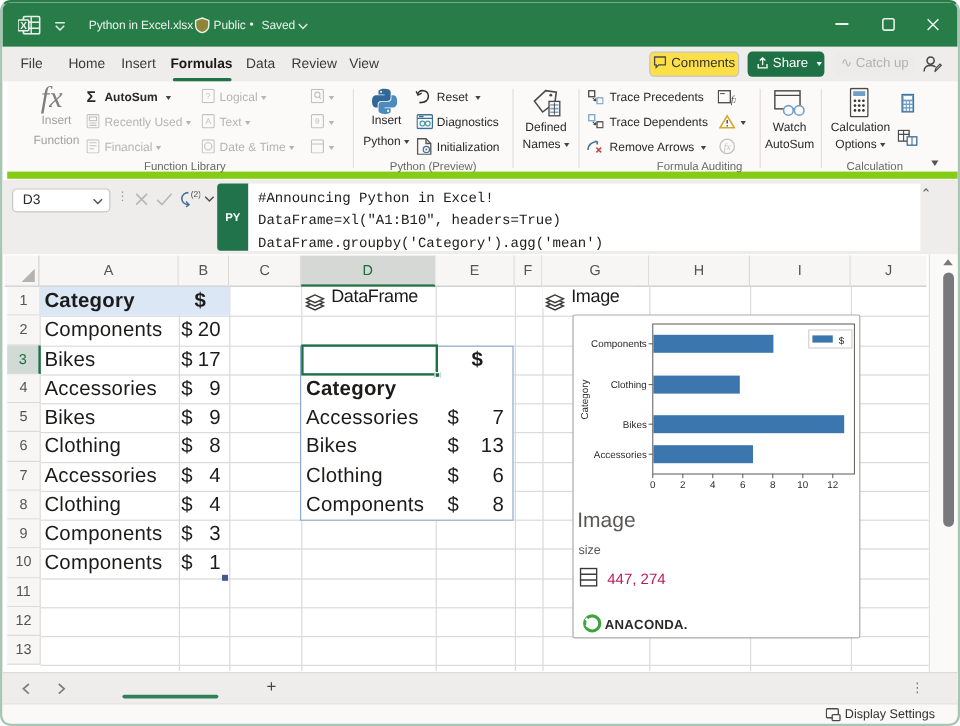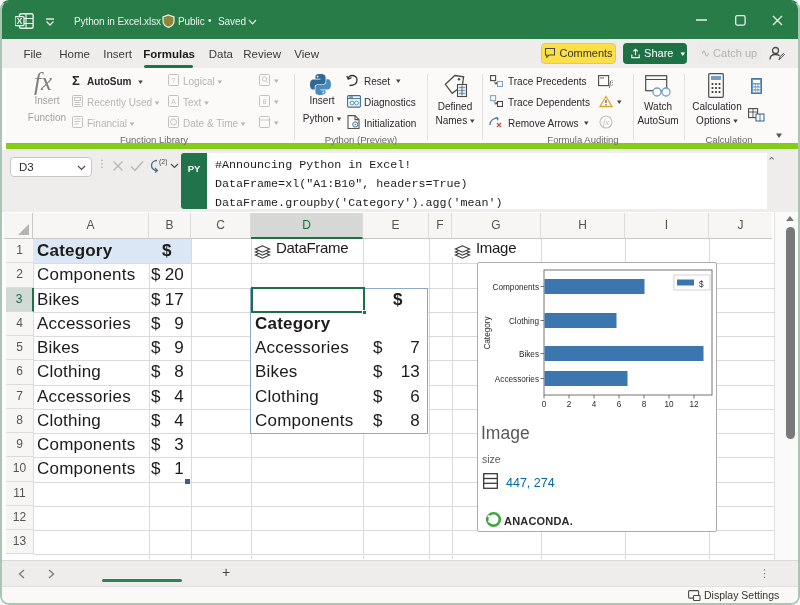--- a/index.html
+++ b/index.html
@@ -5,33 +5,33 @@
   html,body{margin:0;padding:0;background:#fff;width:800px;height:605px;overflow:hidden}
   *{box-sizing:border-box}
   body{font-family:"Liberation Sans",sans-serif;}
   .ab{position:absolute}
   #win{position:absolute;left:0;top:0;width:800px;height:605px;border:2px solid #a9c6b4;border-top-color:#287c48;border-radius:9px;overflow:hidden;background:#fff}
   
   #title{left:0;top:0;width:100%;height:37px;background:#287c48;color:#e9f2ec}
   #title .t{position:absolute;font-size:10px;letter-spacing:-.1px}
   
   #tabrow{left:0;top:37px;width:100%;height:29px;background:#efedec}
-  .rtab{position:absolute;top:0;height:29px;line-height:31px;font-size:11.5px;color:#3b3a39;text-align:right}
+  .rtab{position:absolute;top:0;height:29px;line-height:31px;font-size:11.5px;color:#3b3a39;text-align:left}
   
   #ribbon{left:4px;top:66px;width:100%;height:81px;background:#fbfaf9;border-bottom:6px solid #84cc16}
   .sep{position:absolute;top:6px;height:66px;width:1px;background:#e2dfdc}
   .glabel{position:absolute;top:66px;font-size:9.5px;color:#6a6866;text-align:center;white-space:nowrap}
   .rlbl{position:absolute;font-size:10px;white-space:nowrap}
   .dk{color:#29282a}.fd{color:#b6b4b2}
   .chev{display:inline-block;transform:scale(1,.75)}
   
   #fbar{left:0;top:148px;width:100%;height:62px;background:#efedec}
   #namebox{position:absolute;left:8px;top:7px;width:82px;height:20px;background:#fff;border:1px solid #c9c7c5;border-radius:4px;font-size:11.5px;color:#2b2a29;line-height:19px;padding-left:8px}
   #ftext{position:absolute;left:205px;top:3px;width:560px;height:56px;background:#fff;font-family:"Liberation Mono",monospace;font-size:11.7px;line-height:19px;color:#1d1c1b;padding:3px 0 0 8px;white-space:pre}
-  #pybadge{position:absolute;left:179px;top:3px;width:26px;height:56px;background:#20734a;border-radius:3px 0 0 3px;color:#fff;font-size:9.5px;font-weight:bold;text-align:center;padding-top:10px}
+  #pybadge{position:absolute;left:179px;top:3px;width:26px;height:56px;background:#20734a;border-radius:3px 0 0 3px;color:#fff;font-size:9.5px;font-weight:bold;text-align:center;padding-top:23px}
   
   #grid{left:2px;top:210px;width:770px;height:348px;background:#fff}
   .chead{position:absolute;top:1px;height:26px;background:#f7f6f5;border-right:1px solid #dcdbda;border-bottom:1px solid #c9c8c7;color:#55544f;font-size:12px;text-align:center;line-height:25px}
   .rhead{position:absolute;left:2px;width:28px;height:24.25px;background:#f7f6f5;border-right:1px solid #dcdbda;border-bottom:1px solid #dcdbda;color:#55544f;font-size:12px;text-align:center;line-height:23px}
   .cell{position:absolute;font-size:17px;letter-spacing:.2px;color:#1c1b1a;white-space:nowrap;height:24.25px;line-height:24.5px}
   .vline{position:absolute;top:27px;width:1px;height:320px;background:#dadada}
   .hline{position:absolute;left:30px;width:740px;height:1px;background:#dadada}
   
   #vsb{left:772px;top:210px;width:26px;height:371px;background:#fafaf9;border-left:1px solid #e3e1df}
   
@@ -499,21 +499,21 @@
       <rect x="200" y="16.5" width="17" height="6" fill="#3b76af"></rect>
       <text x="222" y="24" font-family="Liberation Sans" font-size="8.2" fill="#2b2a29">$</text>
     </svg>
     <div class="ab" style="left:477px;top:211px;font-size:17.5px;color:#595856">Image</div>
     <div class="ab" style="left:478px;top:241px;font-size:10.5px;color:#595856">size</div>
     <svg class="ab" style="left:479px;top:261px" width="15" height="16" viewBox="0 0 15 16">
       <rect x="0.7" y="0.7" width="13.6" height="14.6" fill="none" stroke="#3b3a39" stroke-width="1.3"></rect>
       <line x1="0.7" y1="5.5" x2="14.3" y2="5.5" stroke="#3b3a39" stroke-width="1.3"></line>
       <line x1="0.7" y1="10.3" x2="14.3" y2="10.3" stroke="#3b3a39" stroke-width="1.3"></line>
     </svg>
-    <div class="ab" style="left:502px;top:264px;font-size:12.5px;color:#0369a1">447, 274</div>
+    <div class="ab" style="left:502px;top:264px;font-size:12.5px;color:#be185d">447, 274</div>
     <svg class="ab" style="left:481px;top:299px" width="17" height="17" viewBox="0 0 17 17">
       <circle cx="8.5" cy="8.5" r="6.3" fill="none" stroke="#3da43e" stroke-width="2.6"></circle>
       <path d="M3 4.5 L7 8 L3.5 11" fill="none" stroke="#fff" stroke-width="2.2"></path>
     </svg>
     <div class="ab" style="left:500px;top:303px;font-size:11px;color:#2b2a29;font-weight:bold;letter-spacing:.2px">ANACONDA.</div>
   </div>
 
   <div class="ab" id="vsb">
     <div class="ab" style="left:11px;top:4px;width:0;height:0;border-left:4px solid transparent;border-right:4px solid transparent;border-bottom:5.5px solid #7a7876"></div>
     <div class="ab" style="left:11px;top:15px;width:9px;height:212px;background:#78797b;border-radius:4.5px"></div>

